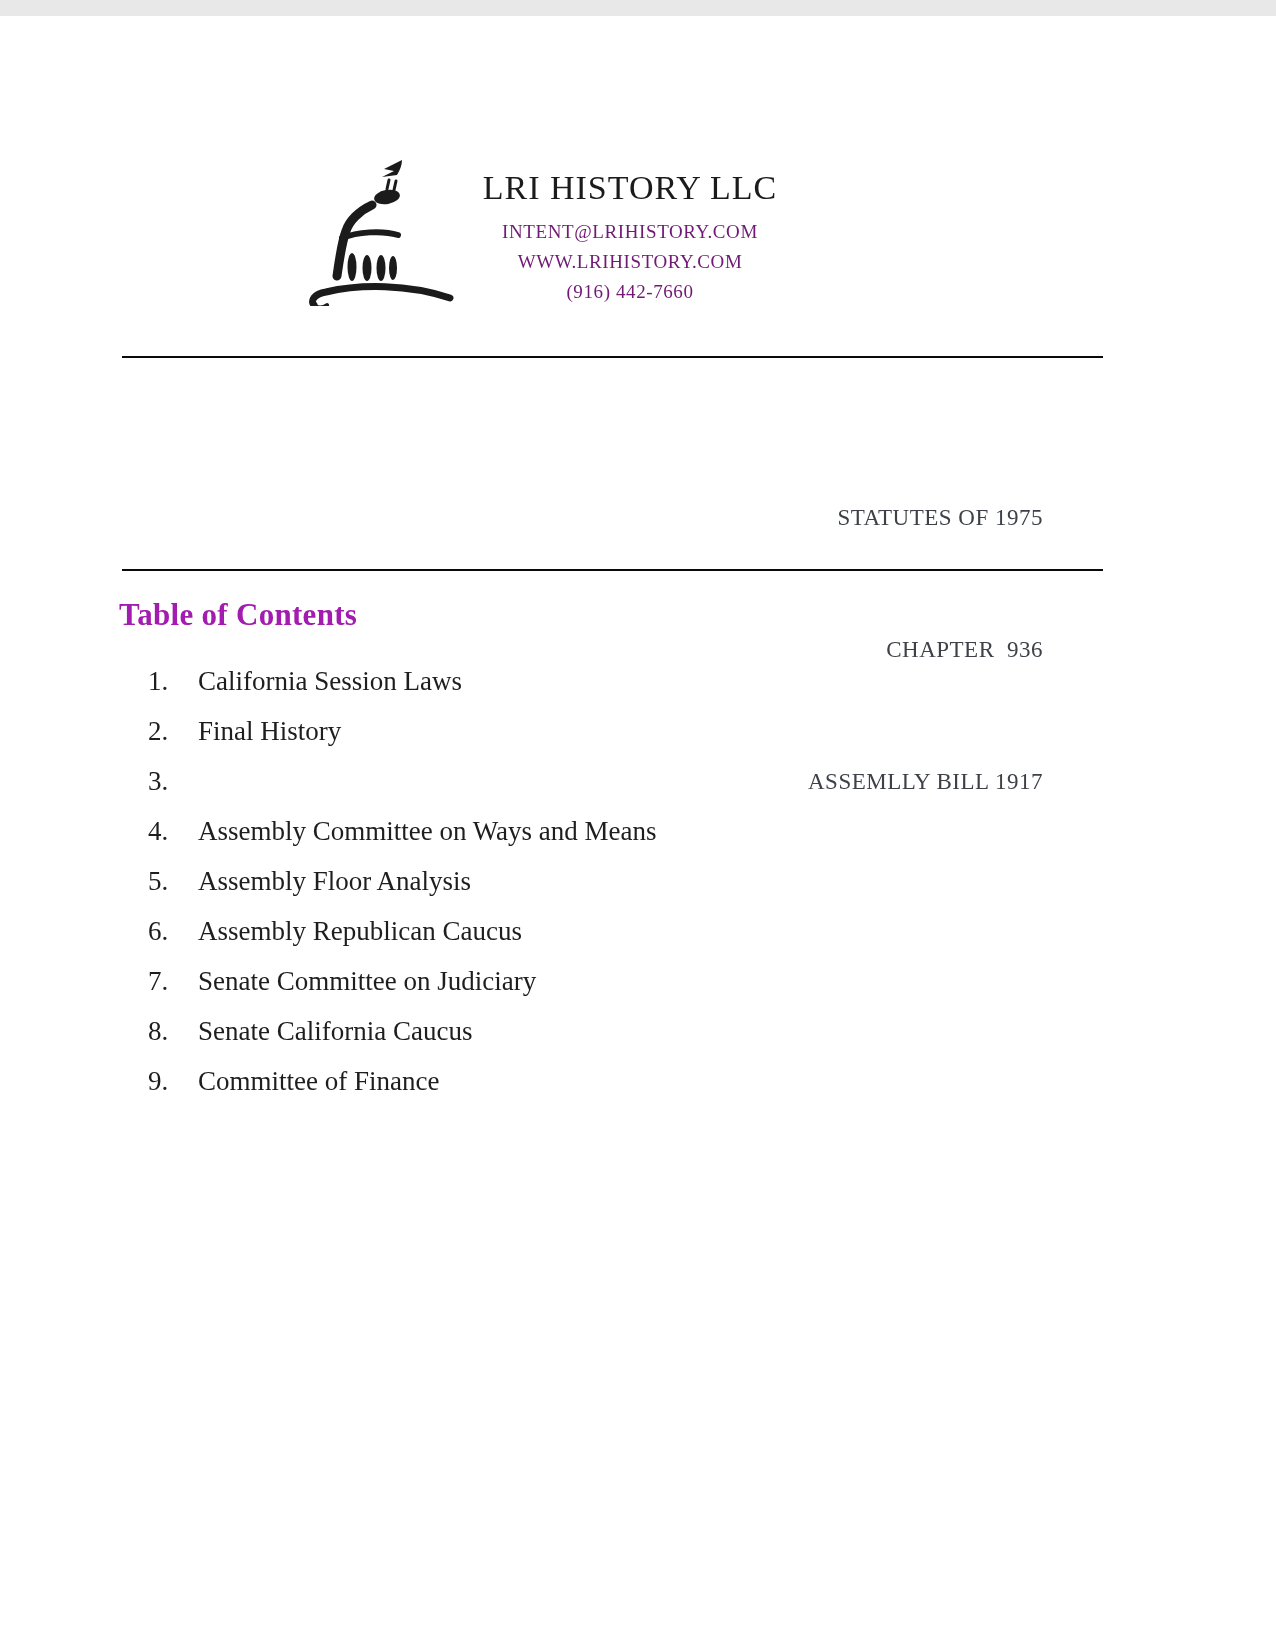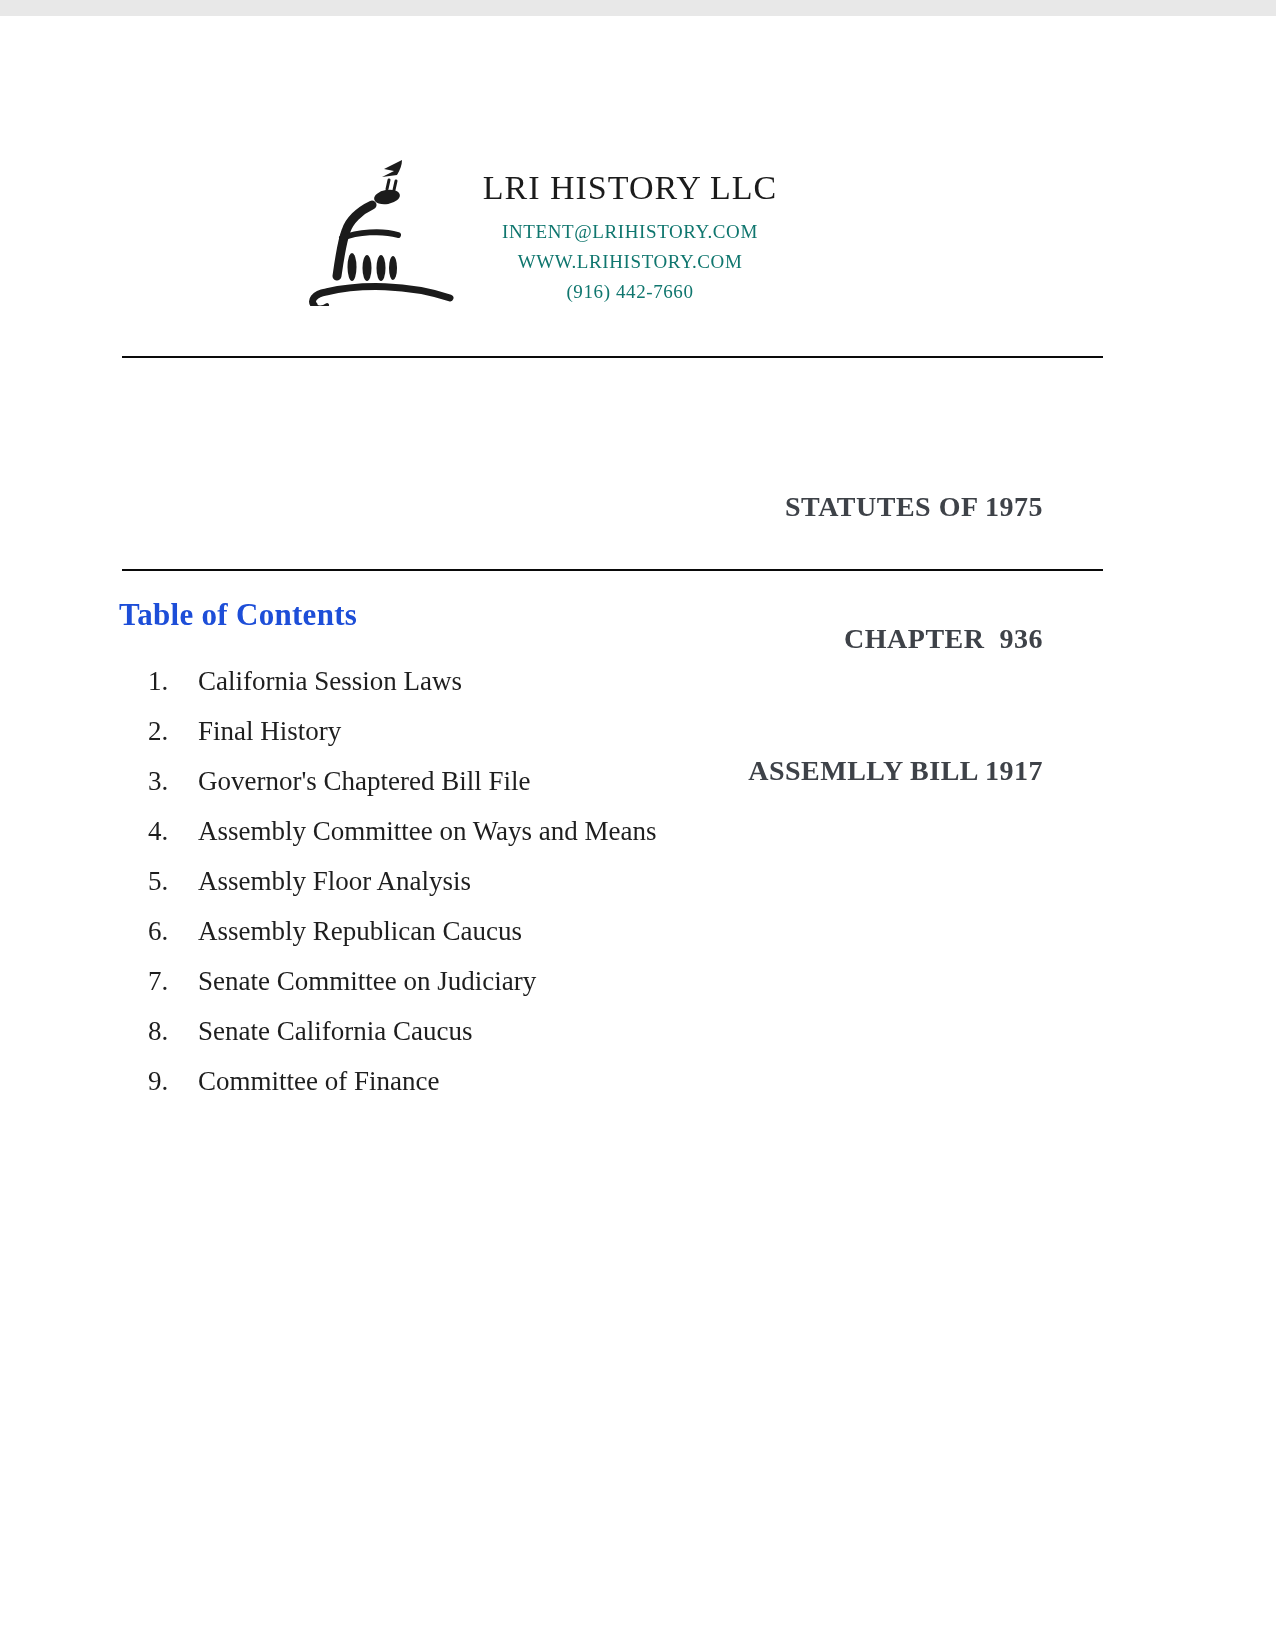--- a/index.html
+++ b/index.html
@@ -37,59 +37,59 @@
     font-size: 34px;
     line-height: 40px;
     letter-spacing: 1px;
     margin-bottom: 9px;
     color: #1b1b1b;
   }
   .contact {
     font-size: 19px;
     line-height: 30px;
     letter-spacing: 0.6px;
-    color: #0f766e;
+    color: #701a75;
   }
 
   
   .rule {
     position: absolute;
     left: 122px;
     width: 981px;
     height: 0;
     border: none;
     border-top: 2px solid #0a0a0a;
     margin: 0;
   }
   .rule-top { top: 340px; }
   .rule-bottom { top: 553px; }
 
   
   .title-block {
     position: absolute;
-    top: 381px;
+    top: 392px;
     right: 233px;
     text-align: right;
-    font-weight: bold;
-    font-size: 28px;
+    font-weight: normal;
+    font-size: 23px;
     line-height: 44px;
     letter-spacing: 0.5px;
     color: #3e4248;
     white-space: pre;
   }
 
   
   .toc-heading {
     position: absolute;
     left: 119px;
     top: 581px;
     font-size: 31px;
     font-weight: bold;
     letter-spacing: 0.3px;
-    color: #1d4ed8;
+    color: #a21caf;
     margin: 0;
   }
   .toc-list {
     position: absolute;
     left: 148px;
     top: 650px;
     margin: 0;
     padding: 0;
     list-style: none;
     font-size: 27px;
@@ -157,21 +157,20 @@
     <li class="toc-item">
       <span class="toc-num">1.</span>
       <span class="toc-label">California Session Laws</span>
     </li>
     <li class="toc-item">
       <span class="toc-num">2.</span>
       <span class="toc-label">Final History</span>
     </li>
     <li class="toc-item">
       <span class="toc-num">3.</span>
-      <span class="toc-label">Governor's Chaptered Bill File</span>
     </li>
     <li class="toc-item">
       <span class="toc-num">4.</span>
       <span class="toc-label">Assembly Committee on Ways and Means</span>
     </li>
     <li class="toc-item">
       <span class="toc-num">5.</span>
       <span class="toc-label">Assembly Floor Analysis</span>
     </li>
     <li class="toc-item">

